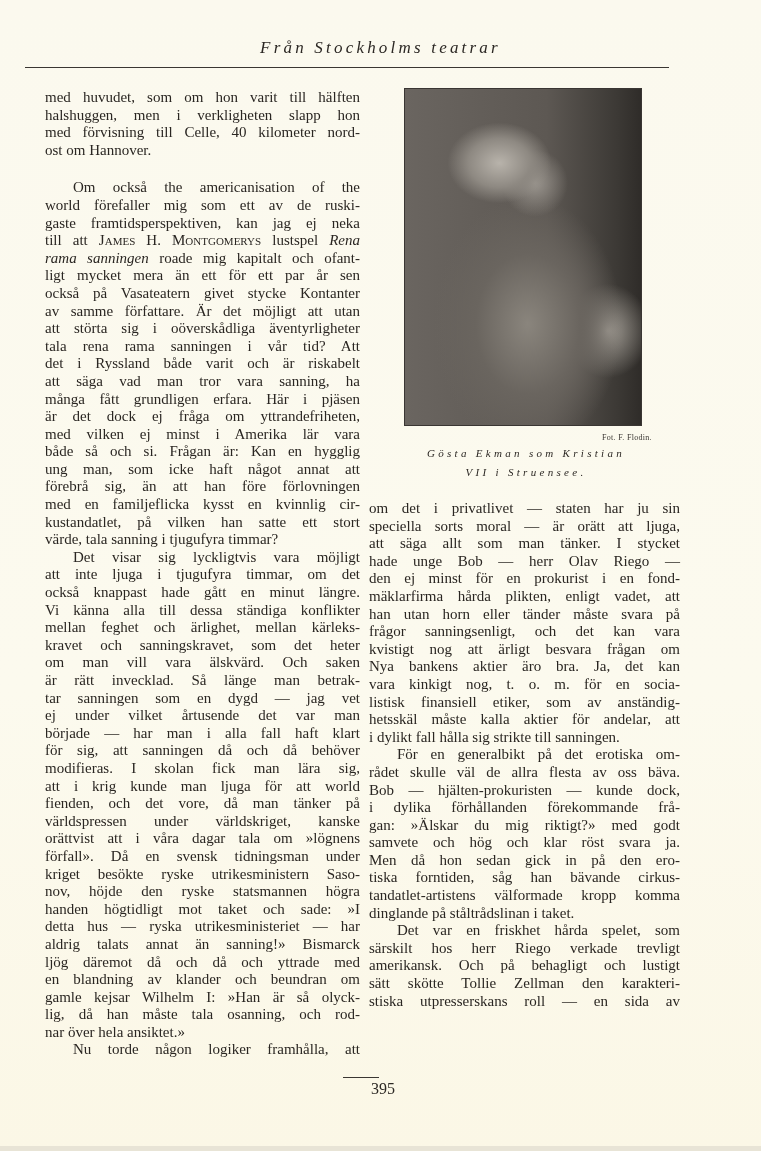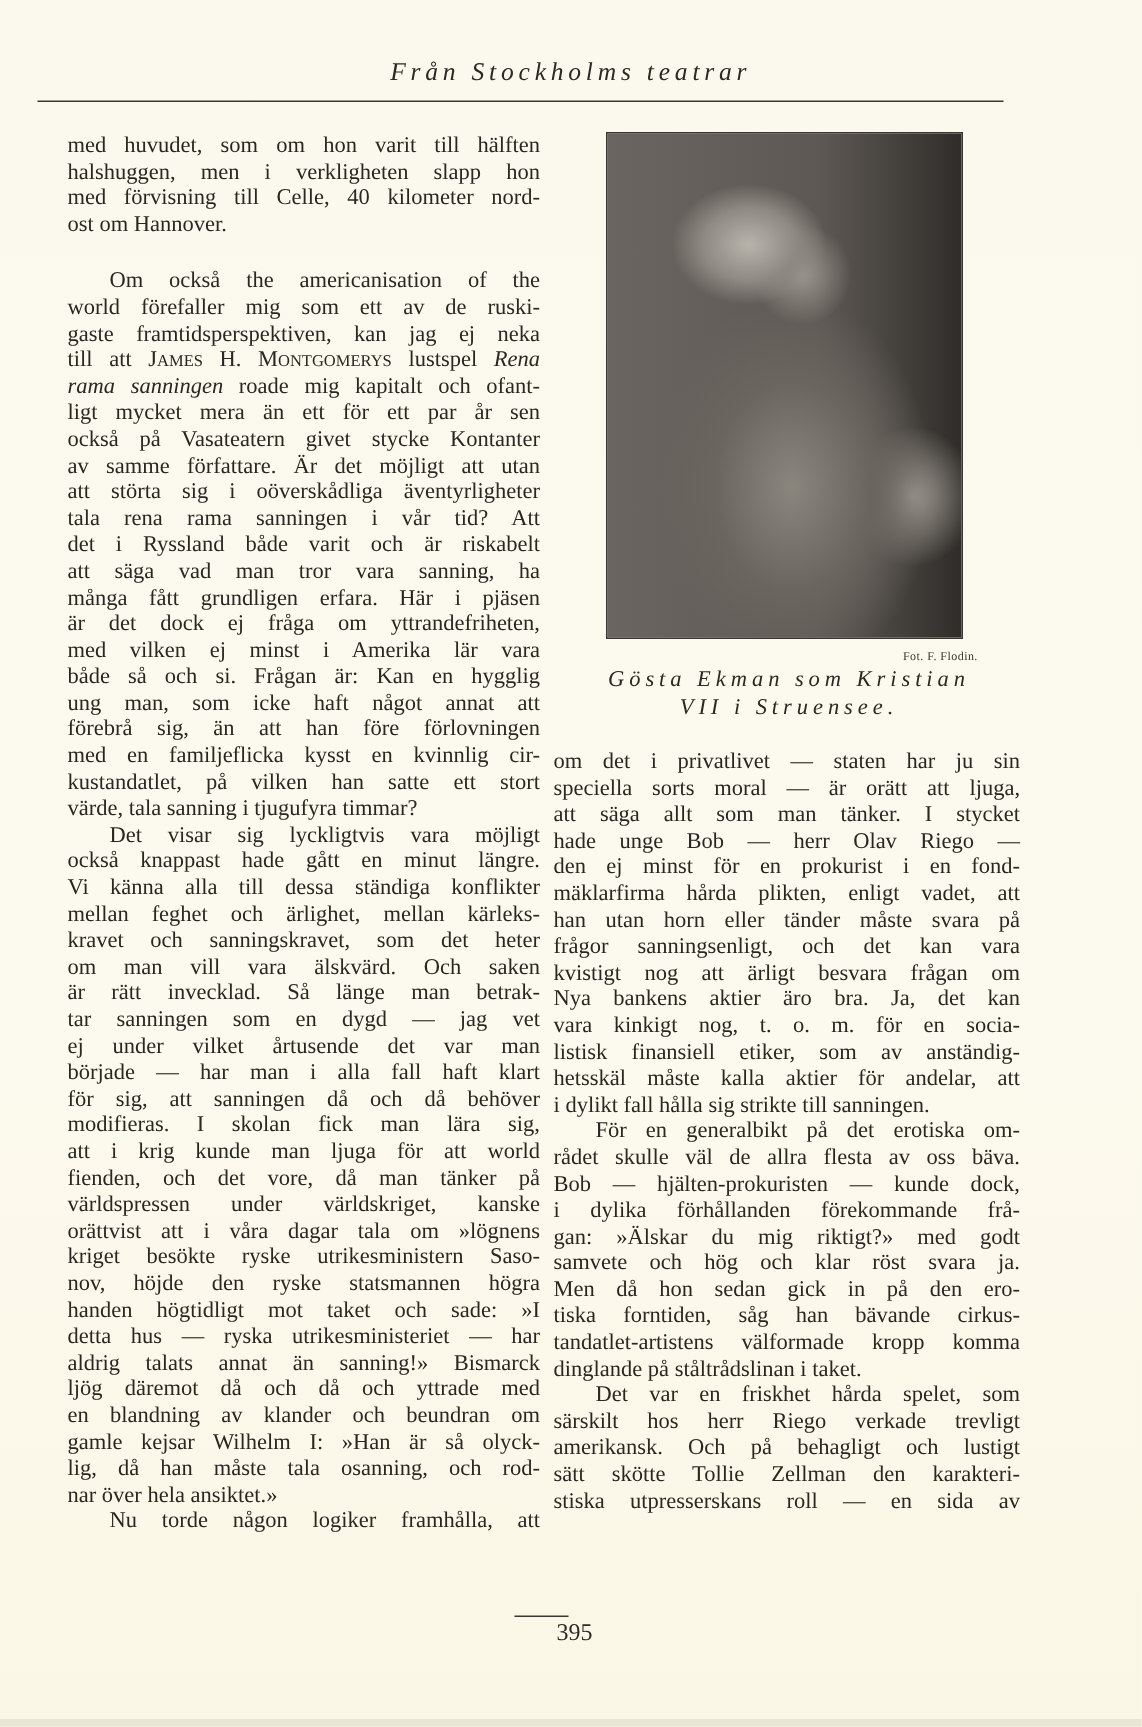--- a/index.html
+++ b/index.html
@@ -57,21 +57,21 @@
       linear-gradient(90deg, #6a6560 0%, #5d5853 60%, #3c3935 90%, #2f2c29 100%);
     border: 1px solid #3a3633;
   }
   .photo-credit {
     position: absolute; left: 590px; top: 433px;
     font-size: 8px; color: #3a3632; letter-spacing: 0.3px; padding-left: 12px;
   }
   .caption {
     position: absolute; left: 370px; top: 444px; width: 312px;
     text-align: center; font-style: italic;
-    font-size: 15px; line-height: 19px; letter-spacing: 3.3px;
+    font-size: 11px; line-height: 19px; letter-spacing: 3.3px;
     color: #2c2824;
   }
   .page-rule {
     position: absolute; left: 343px; top: 1077px; width: 36px; height: 1px;
     background: #3a3632;
   }
   .page-number {
     position: absolute; left: 343px; top: 1080px; width: 36px;
     text-align: right; font-size: 16px; color: #2c2824; margin-left: 16px;
   }
@@ -105,35 +105,37 @@
     <span class="line">många fått grundligen erfara. Här i pjäsen</span>
     <span class="line">är det dock ej fråga om yttrandefriheten,</span>
     <span class="line">med vilken ej minst i Amerika lär vara</span>
     <span class="line">både så och si. Frågan är: Kan en hygglig</span>
     <span class="line">ung man, som icke haft något annat att</span>
     <span class="line">förebrå sig, än att han före förlovningen</span>
     <span class="line">med en familjeflicka kysst en kvinnlig cir-</span>
     <span class="line">kustandatlet, på vilken han satte ett stort</span>
     <span class="line last">värde, tala sanning i tjugufyra timmar?</span>
     <span class="line indent">Det visar sig lyckligtvis vara möjligt</span>
+    <span class="line">att inte ljuga i tjugufyra timmar, om det</span>
     <span class="line">också knappast hade gått en minut längre.</span>
     <span class="line">Vi känna alla till dessa ständiga konflikter</span>
     <span class="line">mellan feghet och ärlighet, mellan kärleks-</span>
     <span class="line">kravet och sanningskravet, som det heter</span>
     <span class="line">om man vill vara älskvärd. Och saken</span>
     <span class="line">är rätt invecklad. Så länge man betrak-</span>
     <span class="line">tar sanningen som en dygd — jag vet</span>
     <span class="line">ej under vilket årtusende det var man</span>
     <span class="line">började — har man i alla fall haft klart</span>
     <span class="line">för sig, att sanningen då och då behöver</span>
     <span class="line">modifieras. I skolan fick man lära sig,</span>
     <span class="line">att i krig kunde man ljuga för att world</span>
     <span class="line">fienden, och det vore, då man tänker på</span>
     <span class="line">världspressen under världskriget, kanske</span>
     <span class="line">orättvist att i våra dagar tala om »lögnens</span>
+    <span class="line">förfall». Då en svensk tidningsman under</span>
     <span class="line">kriget besökte ryske utrikesministern Saso-</span>
     <span class="line">nov, höjde den ryske statsmannen högra</span>
     <span class="line">handen högtidligt mot taket och sade: »I</span>
     <span class="line">detta hus — ryska utrikesministeriet — har</span>
     <span class="line">aldrig talats annat än sanning!» Bismarck</span>
     <span class="line">ljög däremot då och då och yttrade med</span>
     <span class="line">en blandning av klander och beundran om</span>
     <span class="line">gamle kejsar Wilhelm I: »Han är så olyck-</span>
     <span class="line">lig, då han måste tala osanning, och rod-</span>
     <span class="line last">nar över hela ansiktet.»</span>

